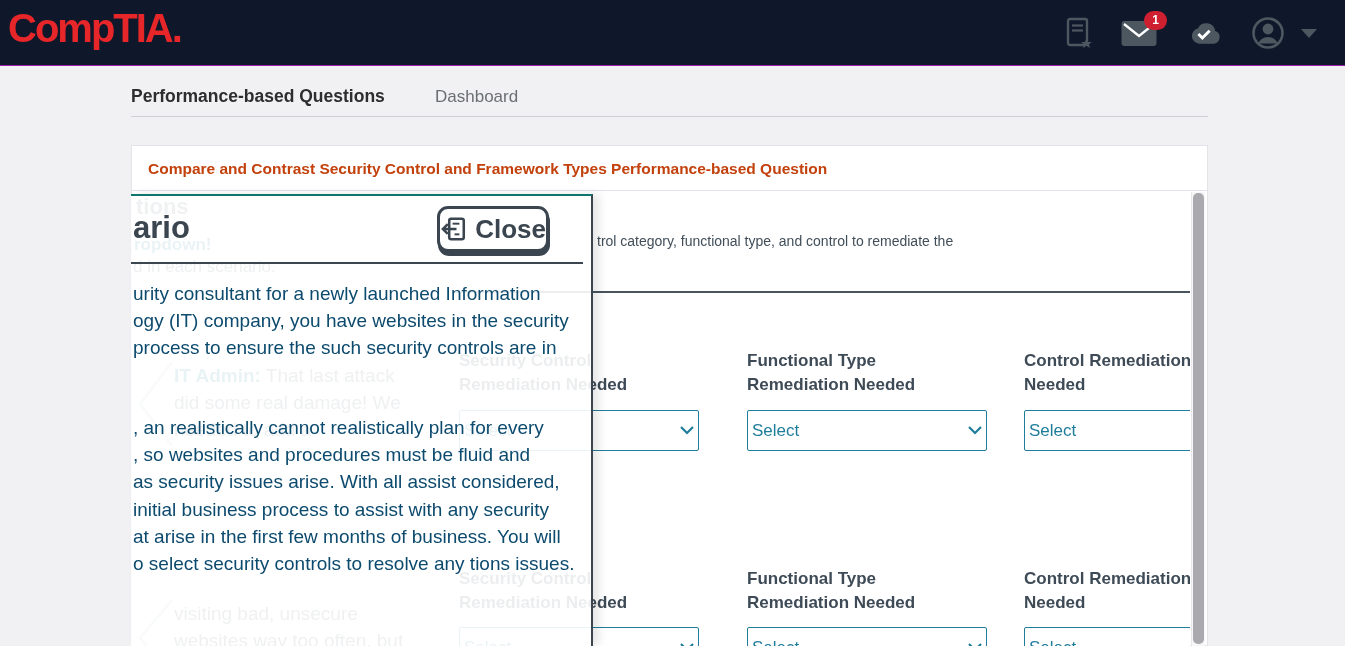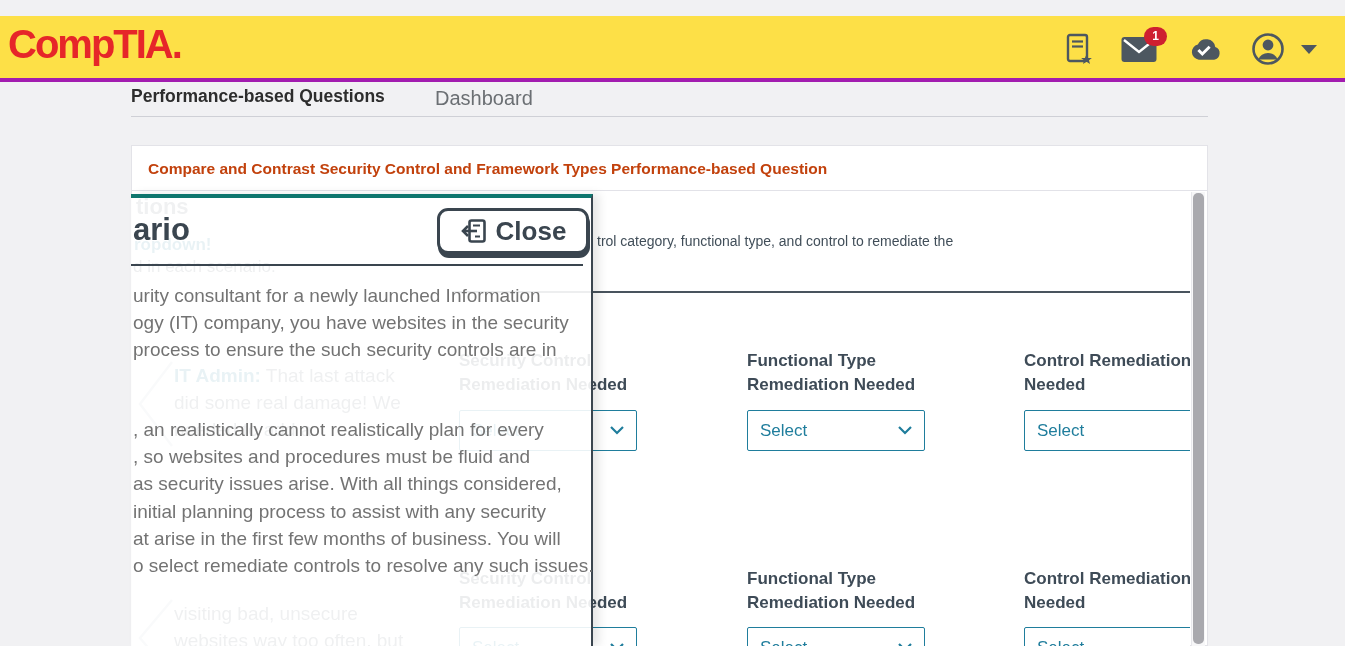--- a/index.html
+++ b/index.html
@@ -5,67 +5,67 @@
   html,body{margin:0;padding:0;}
   body{
     width:1345px;height:646px;position:relative;overflow:hidden;
     background:#f1f1f3;
     font-family:"Liberation Sans",sans-serif;
     -webkit-font-smoothing:antialiased;
   }
   .abs{position:absolute;}
 
   
-  .hdr{left:0;top:0;width:1345px;height:66px;background:#fde047;border-bottom:4px solid #a21caf;box-sizing:border-box;margin-top:16px;}
+  .hdr{left:0;top:0;width:1345px;height:66px;background:#0f172a;border-bottom:1px solid #a21caf;box-sizing:border-box;}
   .logo{left:8px;top:6px;font-size:40px;font-weight:700;color:#e62629;letter-spacing:-2px;}
   .hicons{right:28px;top:0;height:66px;display:flex;align-items:center;gap:28px;}
   .hicon{position:relative;display:inline-flex;align-items:center;cursor:pointer;}
   .badge{position:absolute;top:-9px;right:-10px;min-width:19px;height:19px;border-radius:10px;
     background:#ce2030;color:#fff;font-size:12px;font-weight:700;display:flex;align-items:center;justify-content:center;padding:0 2px;}
   .caret{width:0;height:0;border-left:8px solid transparent;border-right:8px solid transparent;border-top:9px solid #4d5760;margin-left:-12px;cursor:pointer;}
 
   
   .crumb-title{left:131px;top:86px;font-size:17.5px;font-weight:700;color:#2d2d2d;}
-  .crumb-link{left:435px;top:87px;font-size:20px;color:#6b6f73;cursor:pointer;}
+  .crumb-link{left:435px;top:87px;font-size:17px;color:#6b6f73;cursor:pointer;}
   .crumb-line{left:131px;top:116px;width:1077px;height:1px;background:#cfd0d6;}
 
   
   .card{left:131px;top:145px;width:1077px;height:501px;background:#fff;border:1px solid #e3e3e8;box-sizing:border-box;}
   .card-title{left:148px;top:160px;font-size:15.5px;font-weight:700;color:#c2410c;}
   .card-title-line{left:132px;top:190px;width:1075px;height:1px;background:#e2e2e8;}
 
   
   .card-body{left:132px;top:191px;width:1058px;height:455px;overflow:hidden;background:#fff;}
 
   .instr{font-size:14px;color:#414e59;}
   .divider{height:2px;background:#49545e;}
 
   .flabel{font-size:17px;font-weight:700;color:#3e4b57;line-height:24px;white-space:nowrap;}
-  .sel{width:178px;height:41px;box-sizing:border-box;border:1.5px solid #1f7d9c;border-radius:2px;background:#fff;
-    color:#1f7d9c;font-size:17px;display:flex;align-items:center;padding:0 12px;justify-content:space-between;cursor:pointer;white-space:nowrap;}
+  .sel{width:240px;height:41px;box-sizing:border-box;border:1.5px solid #1f7d9c;border-radius:2px;background:#fff;
+    color:#1f7d9c;font-size:17px;display:flex;align-items:center;padding:0 4px;justify-content:space-between;cursor:pointer;white-space:nowrap;}
 
   
   .bg-head{font-size:22px;font-weight:700;color:#636e78;}
   .bg-teal{font-size:17px;font-weight:700;color:#1f7d9c;}
   .bg-gray{font-size:17px;color:#55606a;}
   .chat{font-size:19px;color:#5a6670;white-space:nowrap;}
   .chat .spk{color:#1f7d9c;font-weight:700;}
 
   
   .modal{left:131px;top:194px;width:462px;height:452px;box-sizing:border-box;
     background:rgba(255,255,255,0.9);
-    border-top:4px solid #0f766e;border-right:2px solid #3a454f;
+    border-top:2px solid #0f766e;border-right:2px solid #3a454f;
     box-shadow:6px 0 9px rgba(0,0,0,0.10);}
   .m-head{left:2px;top:14px;font-size:31px;font-weight:700;color:#3a454f;}
   .m-div{left:0;top:66px;width:452px;height:2px;background:#3a454f;}
-  .m-close{left:306px;top:10px;width:152px;height:46px;box-sizing:border-box;background:#fff;
+  .m-close{left:306px;top:10px;width:112px;height:46px;box-sizing:border-box;background:#fff;
     border:3px solid #3a454f;border-radius:11px;box-shadow:1px 4px 0 0 #3a454f;
     display:flex;align-items:center;justify-content:center;gap:9px;cursor:pointer;}
   .m-close-label{font-size:26px;font-weight:600;color:#3a454f;}
-  .m-par{font-size:19px;line-height:27.2px;color:#737373;white-space:nowrap;}
+  .m-par{font-size:19px;line-height:27.2px;color:#0c4a6e;white-space:nowrap;}
 
   
   .sbar-track{left:1191px;top:192px;width:14px;height:454px;background:#f7f7f8;border-left:1px solid #e8e8ec;box-sizing:border-box;}
   .sbar-thumb{left:1193px;top:193px;width:11px;height:451px;background:#a9a9ae;border-radius:5px;cursor:pointer;}
 </style>
 </head>
 <body>
 
 <div class="hdr abs">
   <div class="logo abs">CompTIA.</div>
@@ -212,21 +212,21 @@
 
   <div class="abs" style="left:2px;top:84px;">
     <div class="m-par">urity consultant for a newly launched Information</div>
     <div class="m-par">ogy (IT) company, you have websites in the security</div>
     <div class="m-par">process to ensure the such security controls are in</div>
   </div>
 
   <div class="abs" style="left:2px;top:218px;">
     <div class="m-par">, an realistically cannot realistically plan for every</div>
     <div class="m-par">, so websites and procedures must be fluid and</div>
-    <div class="m-par">as security issues arise. With all things considered,</div>
-    <div class="m-par">initial planning process to assist with any security</div>
+    <div class="m-par">as security issues arise. With all assist considered,</div>
+    <div class="m-par">initial business process to assist with any security</div>
     <div class="m-par">at arise in the first few months of business. You will</div>
-    <div class="m-par">o select remediate controls to resolve any such issues.</div>
+    <div class="m-par">o select security controls to resolve any tions issues.</div>
   </div>
 </div>
 
 <div class="sbar-track abs"></div>
 <div class="sbar-thumb abs"></div>
 
 </body></html>

